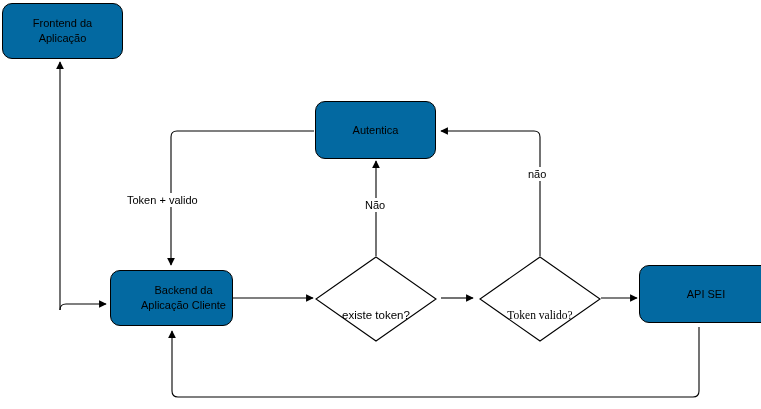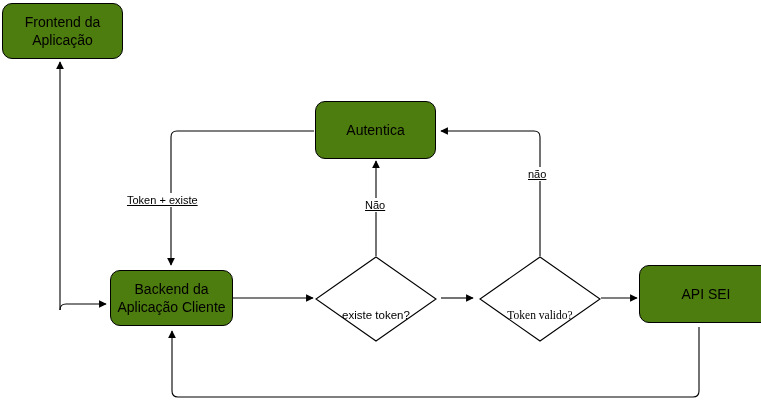--- a/index.html
+++ b/index.html
@@ -26,23 +26,23 @@
     height: 409px;
   }
   .node {
     position: absolute;
     box-sizing: border-box;
     display: flex;
     align-items: center;
     justify-content: center;
     text-align: center;
     color: #000000;
-    font-size: 14px;
+    font-size: 11px;
     line-height: 1.32;
-    background: #4d7c0f;
+    background: #0369a1;
     z-index: 3;
   }
   .node.rrect {
     border: 1px solid #000000;
     border-radius: 10px;
   }
   .node-label {
     display: block;
     white-space: pre-line;
     padding: 0 6px;
@@ -69,21 +69,20 @@
     white-space: nowrap;
   }
   .edge-label {
     position: absolute;
     font-size: 11px;
     color: #000000;
     background: #ffffff;
     padding: 1px 3px;
     white-space: nowrap;
     z-index: 4;
-    text-decoration: underline;
   }
 </style>
 </head>
 <body>
 
 <div id="canvas">
 
   <svg id="wires" viewBox="0 0 761 409" width="761" height="409" aria-hidden="true">
     <defs>
       <marker id="arrow" viewBox="0 0 10 10" refX="9" refY="5" markerWidth="7" markerHeight="7" orient="auto-start-reverse">
@@ -114,21 +113,21 @@
 
   <div class="node rrect" style="left:2px; top:3px; width:121px; height:56px;">
     <span class="node-label">Frontend da
 Aplicação</span>
   </div>
 
   <div class="node rrect" style="left:315px; top:101px; width:121px; height:58px;align-items:center;">
     <span class="node-label">Autentica</span>
   </div>
 
-  <div class="node rrect" style="left:110px; top:270px; width:123px; height:56px;">
+  <div class="node rrect" style="left:110px; top:270px; width:123px; height:56px;justify-content:flex-end;">
     <span class="node-label">Backend da
 Aplicação Cliente</span>
   </div>
 
   <div class="diamond" style="left:315px; top:256px; width:122px; height:86px;">
     <svg viewBox="0 0 122 86" width="122" height="86">
       <polygon points="61,1 121,43 61,85 1,43" fill="#ffffff" stroke="#000000" stroke-width="1.1"></polygon>
     </svg>
     <span class="dlabel">existe token?</span>
   </div>
@@ -137,19 +136,19 @@
     <svg viewBox="0 0 122 86" width="122" height="86">
       <polygon points="61,1 121,43 61,85 1,43" fill="#ffffff" stroke="#000000" stroke-width="1.1"></polygon>
     </svg>
     <span class="dlabel">Token valido?</span>
   </div>
 
   <div class="node rrect" style="left:639px; top:265px; width:134px; height:58px;text-align:center;">
     <span class="node-label">API SEI</span>
   </div>
 
-  <div class="edge-label" style="left:124px; top:193px;">Token + existe</div>
+  <div class="edge-label" style="left:124px; top:193px;">Token + valido</div>
 
   <div class="edge-label" style="left:362px; top:198px;">Não</div>
 
   <div class="edge-label" style="left:525px; top:167px;">não</div>
 
 </div>
 
 </body></html>

